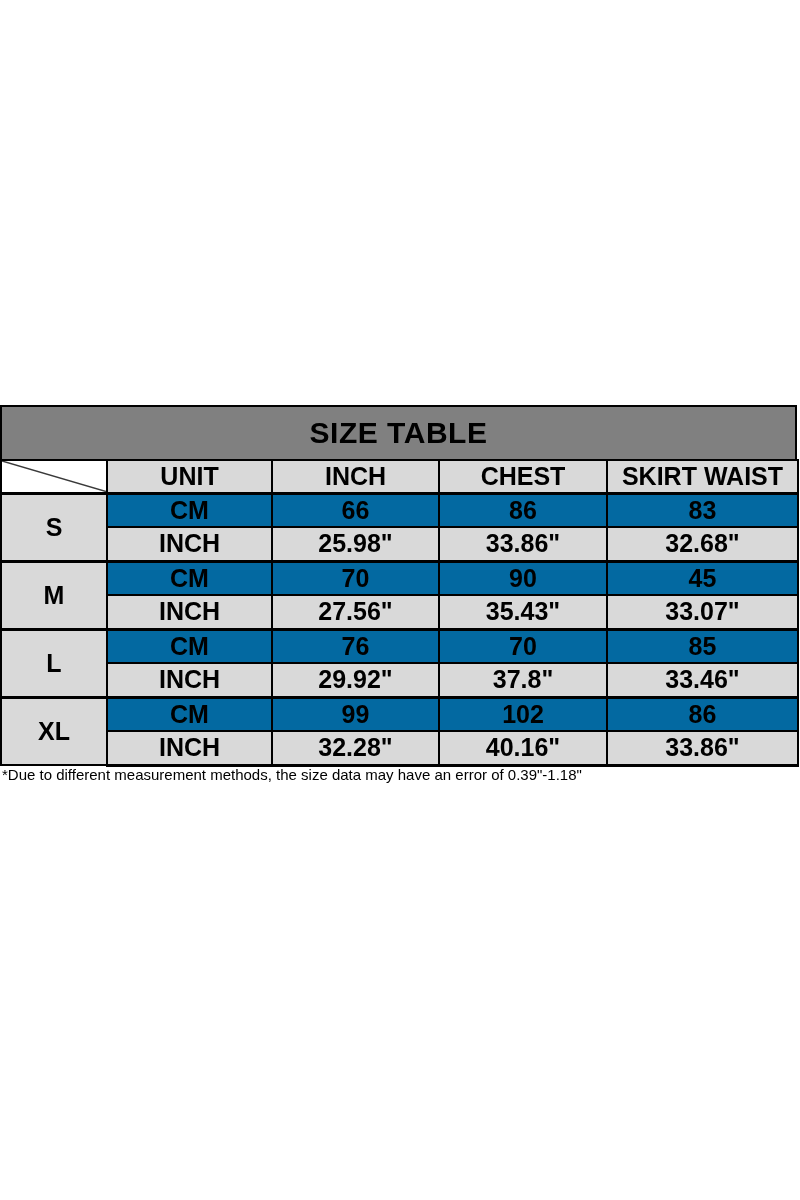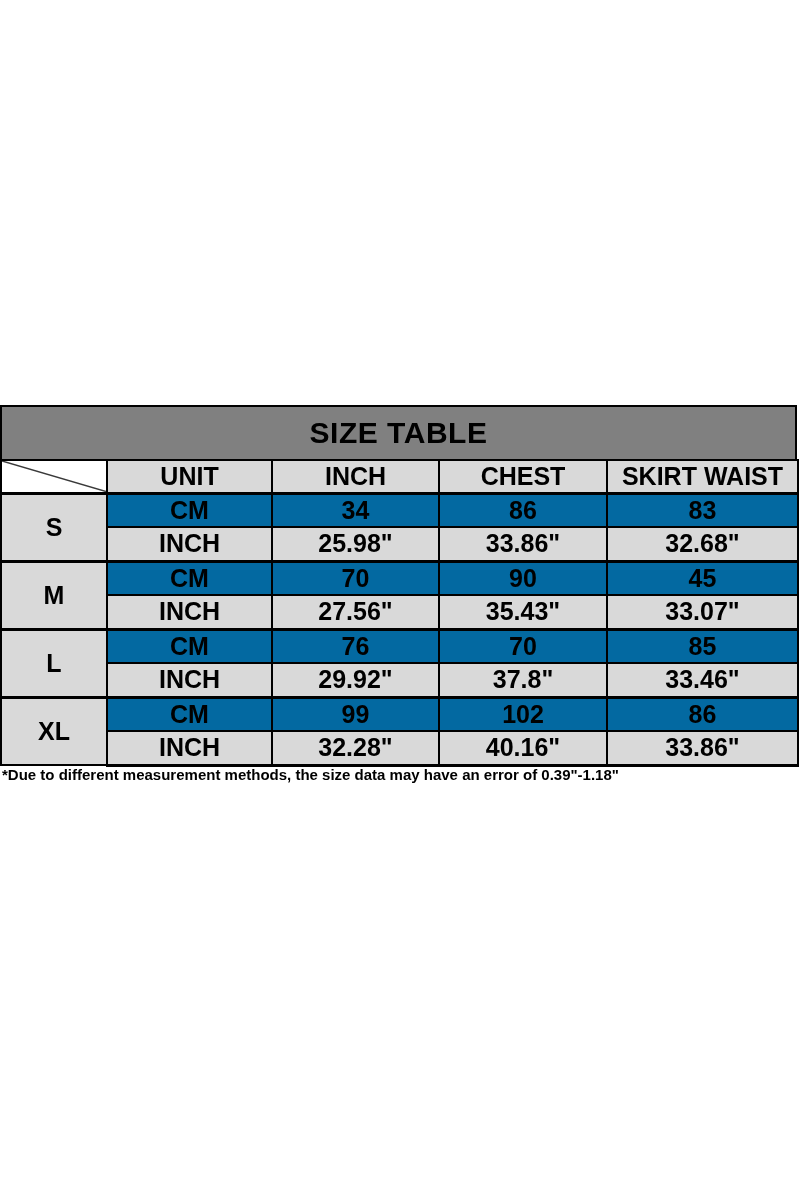--- a/index.html
+++ b/index.html
@@ -56,21 +56,21 @@
   .inch-row td { background: var(--cell_gray, #d9d9d9); }
   .size-cell { background: var(--cell_gray, #d9d9d9); }
   .last-row td, .last-row th { border-bottom-width: 3px; }
   .diag-cell { background: #ffffff; position: relative; }
   .diag-cell svg { position: absolute; top: 0; left: 0; width: 100%; height: 100%; display: block; }
   .footnote {
     position: absolute;
     top: 766px;
     left: 2px;
     font-size: 15px;
-    font-weight: 700;
+    font-weight: 400;
     color: var(--text, #000);
     white-space: nowrap;
   }
 </style>
 </head>
 <body>
 
 <div class="stage">
   <div class="size-chart">
 
@@ -94,21 +94,21 @@
         </td>
         <th>UNIT</th>
         <th>INCH</th>
         <th>CHEST</th>
         <th>SKIRT WAIST</th>
       </tr>
 
       <tr class="cm-row">
         <th class="size-cell" rowspan="2">S</th>
         <td>CM</td>
-        <td>34</td>
+        <td>66</td>
         <td>86</td>
         <td>83</td>
       </tr>
       <tr class="inch-row">
         <td>INCH</td>
         <td>25.98"</td>
         <td>33.86"</td>
         <td>32.68"</td>
       </tr>
 

